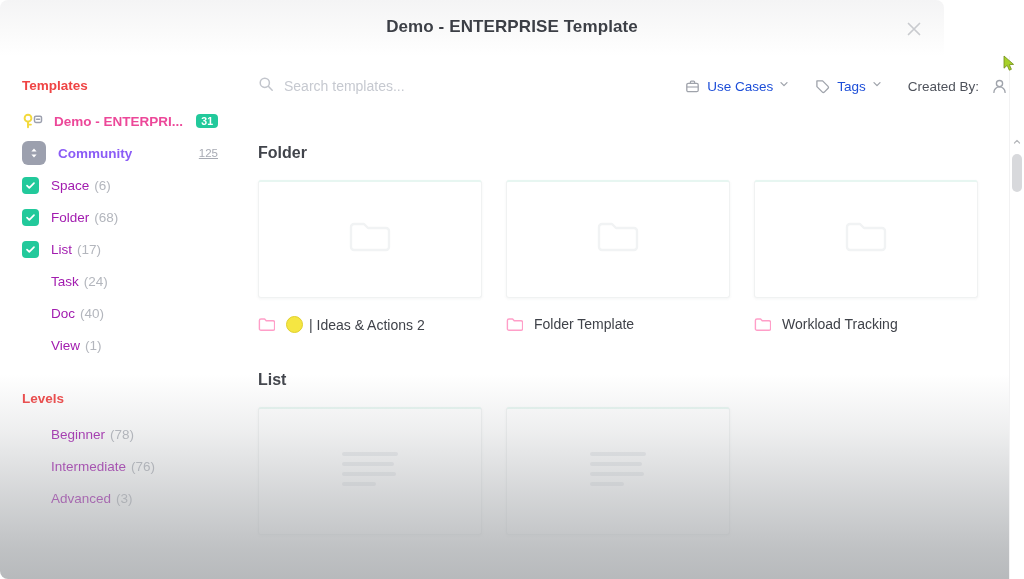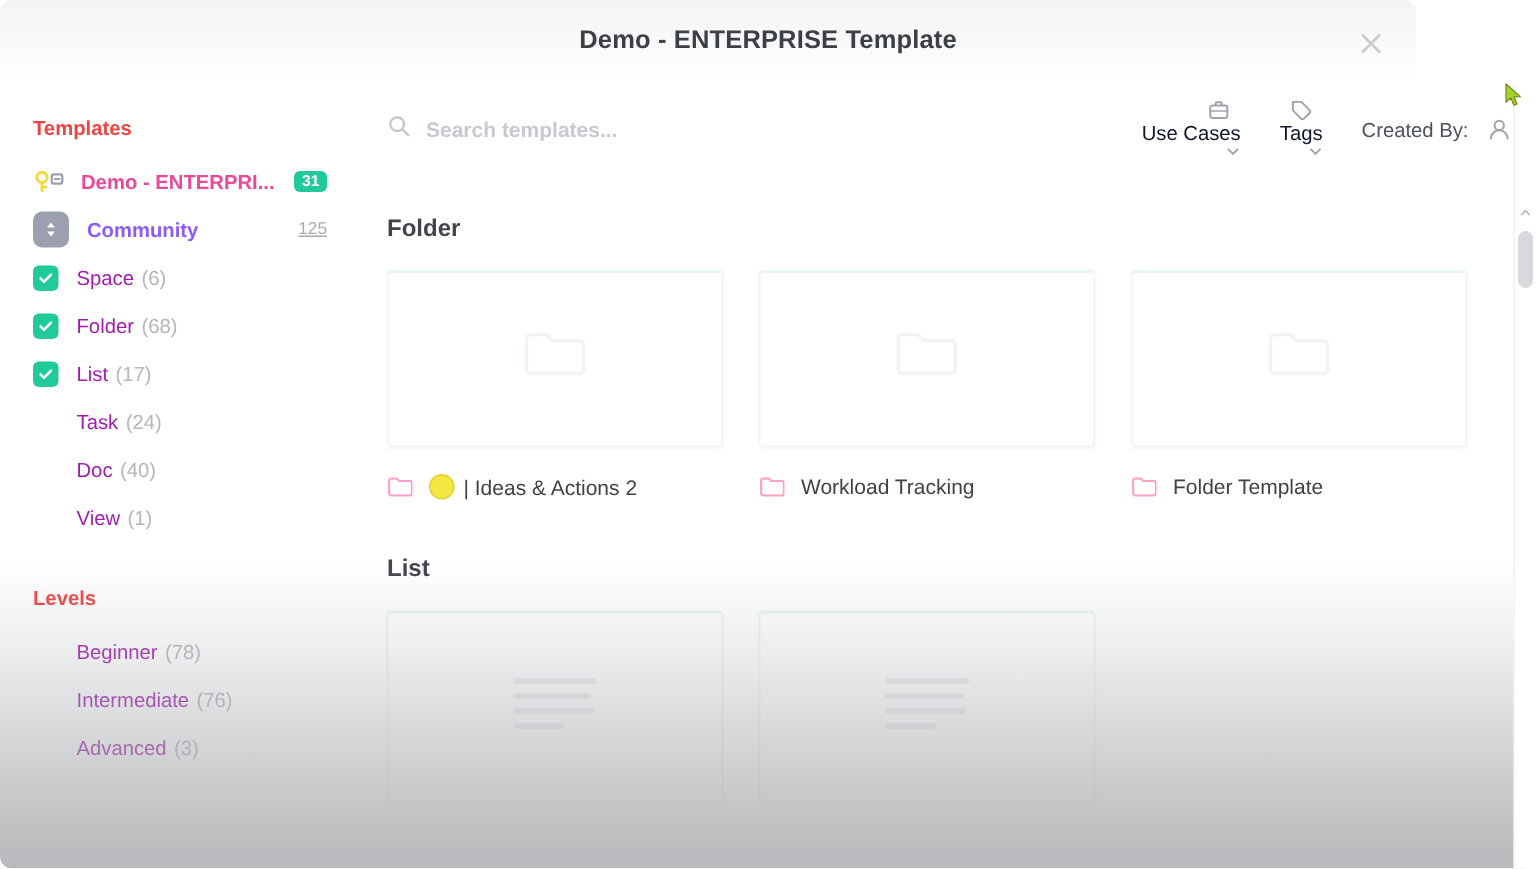--- a/index.html
+++ b/index.html
@@ -176,35 +176,33 @@
   .search-input {
     border: none;
     outline: none;
     background: transparent;
     font-family: "Liberation Sans", sans-serif;
     font-size: 14px;
     color: #4b4e57;
     width: 290px;
     margin-left: 10px;
     padding: 0;
-    font-weight: bold;
   }
   .search-input::placeholder { color: #c6c9d0; }
 
   .tb-spacer { flex: 1 1 auto; }
 
   .tb-item {
     display: flex;
-    align-items: flex-end;
+    align-items: flex-start;
     margin-right: 26px;
     cursor: pointer;
     font-size: 13.5px;
-    color: #0f172a;
+    color: #1d4ed8;
     white-space: nowrap;
-    flex-direction: column;
   }
   .tb-item .tb-ico { margin-right: 7px; display: flex; align-items: center; }
   .tb-item .chev { margin-left: 6px; display: flex; align-items: center; }
   .tb-created {
     display: flex; align-items: center;
     margin-right: 16px;
     font-size: 13.5px;
     color: #4e525b;
     white-space: nowrap;
     cursor: pointer;
@@ -523,39 +521,39 @@
                 <path d="M3 7 a3 3 0 0 1 3 -3 h10 l4 4 h18 a3 3 0 0 1 3 3 v16 a3 3 0 0 1 -3 3 h-32 a3 3 0 0 1 -3 -3 Z" fill="none" stroke="#f1f3f4" stroke-width="2.4" stroke-linejoin="round"></path>
               </svg>
             </span>
           </div>
           <div class="card-label">
             <span class="folder-ico">
               <svg width="17" height="15" viewBox="0 0 17 15">
                 <path d="M1.4 3.6 a1.6 1.6 0 0 1 1.6 -1.6 h3.6 l1.6 1.7 h6.8 a1.6 1.6 0 0 1 1.6 1.6 v6.4 a1.6 1.6 0 0 1 -1.6 1.6 h-12 a1.6 1.6 0 0 1 -1.6 -1.6 Z" fill="none" stroke="#ff9ec8" stroke-width="1.4" stroke-linejoin="round"></path>
               </svg>
             </span>
-            <span class="lbl-text">Workload Tracking</span>
+            <span class="lbl-text">Folder Template</span>
           </div>
         </div>
 
         <div class="card">
           <div class="thumb">
             <span class="glyph">
               <svg width="44" height="36" viewBox="0 0 44 36">
                 <path d="M3 7 a3 3 0 0 1 3 -3 h10 l4 4 h18 a3 3 0 0 1 3 3 v16 a3 3 0 0 1 -3 3 h-32 a3 3 0 0 1 -3 -3 Z" fill="none" stroke="#f1f3f4" stroke-width="2.4" stroke-linejoin="round"></path>
               </svg>
             </span>
           </div>
           <div class="card-label">
             <span class="folder-ico">
               <svg width="17" height="15" viewBox="0 0 17 15">
                 <path d="M1.4 3.6 a1.6 1.6 0 0 1 1.6 -1.6 h3.6 l1.6 1.7 h6.8 a1.6 1.6 0 0 1 1.6 1.6 v6.4 a1.6 1.6 0 0 1 -1.6 1.6 h-12 a1.6 1.6 0 0 1 -1.6 -1.6 Z" fill="none" stroke="#ff9ec8" stroke-width="1.4" stroke-linejoin="round"></path>
               </svg>
             </span>
-            <span class="lbl-text">Folder Template</span>
+            <span class="lbl-text">Workload Tracking</span>
           </div>
         </div>
       </div>
 
       <div class="group-title list-title">List</div>
 
       <div class="card-row">
         <div class="card">
           <div class="thumb list-thumb">
             <span class="listlines">

